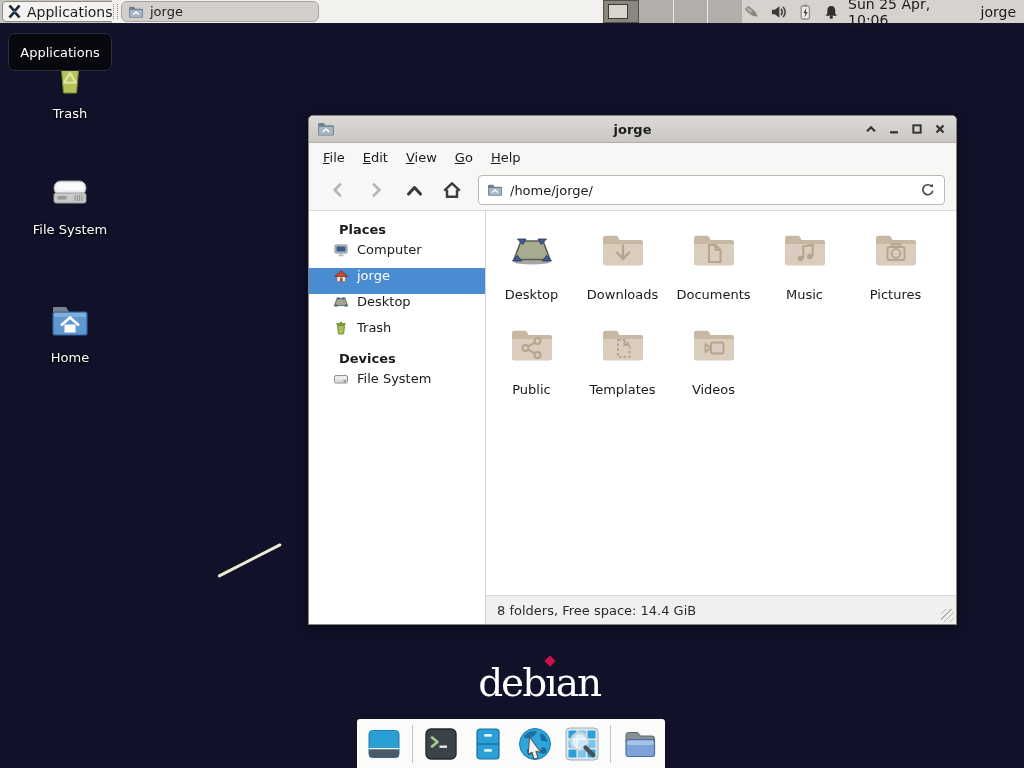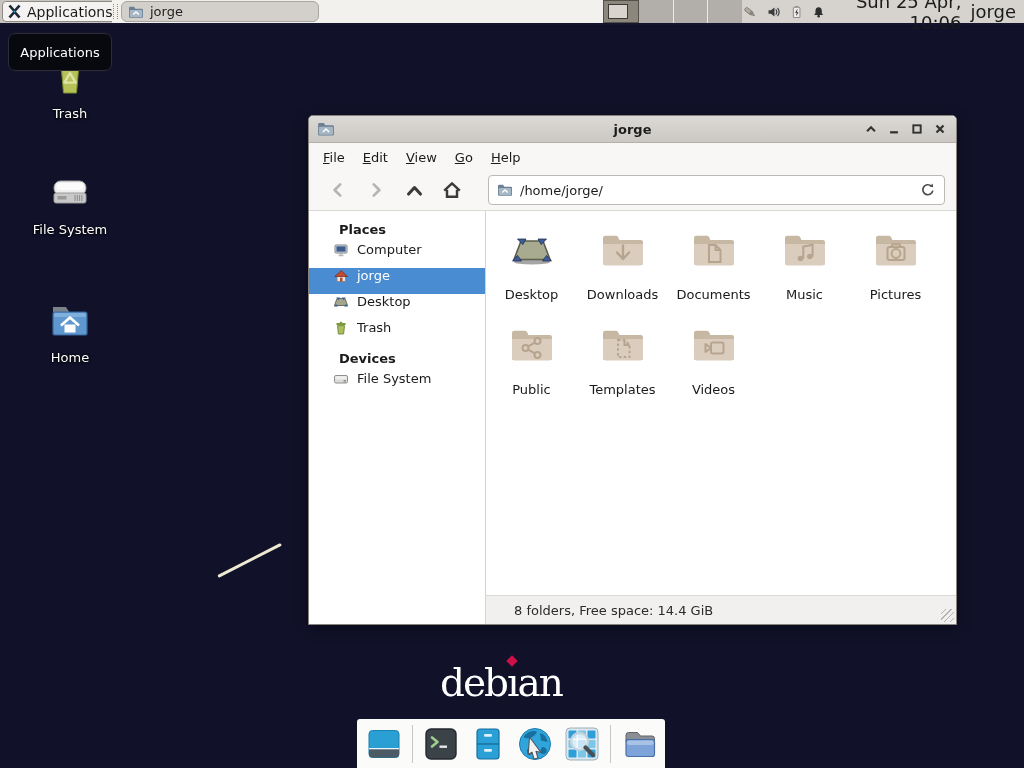--- a/index.html
+++ b/index.html
@@ -11,64 +11,64 @@
   .seg-app { width:112px; background:#c8c5c0; display:flex; align-items:center; padding:0 2px; }
   .app-btn { height:21px; background:#f4f3f1; border:1px solid #8f8c86; border-radius:4px; display:flex; align-items:center; gap:5px; padding:0 7px 0 4px; font-size:14px; color:#1a1a1a; }
   .seg-task { flex:1; background:#f2f1ee; display:flex; align-items:center; }
   .panel-handle { width:5px; height:15px; margin:0 3px 0 1px; border-left:1px dotted #8a8a84; border-right:1px dotted #8a8a84; }
   .task-btn { width:198px; height:21px; background:#d3d0cb; border:1px solid #a9a6a0; border-radius:6px; display:flex; align-items:center; gap:6px; padding:0 6px; font-size:13px; color:#222; }
   .seg-switch { width:139px; display:flex; }
   .ws { flex:1; background:#b2aeaa; border-right:1px solid #eceae7; position:relative; }
   .ws:last-child { border-right:none; }
   .ws.active { background:#8c877d; border:1px solid #55504a; }
   .ws.active .ws-win { position:absolute; left:4px; top:3px; width:20px; height:15px; background:#d9d5ce; border:1px solid #3b3b33; }
-  .seg-tray { width:282px; background:#d6d3ce; display:flex; align-items:center; justify-content:flex-end; gap:9px; padding-right:8px; font-size:18px; color:#1a1a1a;text-align:right; }
+  .seg-tray { width:282px; background:#d6d3ce; display:flex; align-items:center; justify-content:flex-end; gap:9px; padding-right:8px; font-size:14px; color:#1a1a1a; }
 
   
   #tooltip { position:absolute; left:8px; top:33px; width:104px; height:38px; background:#08080f; border:1px solid #2c2c38; border-radius:7px; color:#fff; font-size:13px; display:flex; align-items:center; justify-content:center; z-index:30; }
 
   
   .desk-ic { position:absolute; width:120px; text-align:center; }
   .desk-ic .lbl { color:#fff; font-size:13px; text-shadow:0 1px 3px #000, 0 0 2px #000; margin-top:4px; }
   #desk-trash { left:10px; top:50px; z-index:10; }
   #desk-fs { left:10px; top:168px; }
   #desk-home { left:10px; top:296px; }
 
   
   #artifact-line { position:absolute; left:218px; top:575px; width:71px; height:3px; background:#ecead0; border-radius:2px; transform:rotate(-27deg); transform-origin:0 50%; }
 
   
-  #debian { position:absolute; left:440px; top:660px; width:160px; text-align:left; color:#fff; font-family:"DejaVu Serif","Liberation Serif",serif; font-size:39px; letter-spacing:-2px; }
+  #debian { position:absolute; left:440px; top:660px; width:160px; text-align:right; color:#fff; font-family:"DejaVu Serif","Liberation Serif",serif; font-size:39px; letter-spacing:-2px; }
   #debian .iwrap { position:relative; display:inline-block; }
   #debian .dot { position:absolute; left:1px; top:-3px; width:8px; height:8px; background:#ce1049; transform:rotate(45deg); }
 
   
   #win { position:absolute; left:308px; top:115px; width:649px; height:510px; background:#fff; border:1px solid #87847e; border-radius:5px 5px 0 0; display:flex; flex-direction:column; box-shadow:0 3px 14px rgba(0,0,0,.45); }
   .titlebar { height:27px; background:linear-gradient(#dcdad6,#cbc8c4); border-radius:4px 4px 0 0; display:flex; align-items:center; padding:0 8px; border-bottom:1px solid #b3b0ab; }
   .title { position:absolute; left:0; right:0; text-align:center; font-size:13px; font-weight:bold; color:#1c1c1c; }
   .tb-ctl { display:flex; gap:7px; margin-left:auto; z-index:2; }
   .tb-ctl span { width:16px; height:16px; display:flex; align-items:center; justify-content:center; }
   .menubar { height:27px; background:#f8f7f5; display:flex; align-items:flex-end; padding-left:5px; }
   .menu-item { display:inline-block; font-size:13px; color:#1a1a1a; padding:5px 9px; }
   .menu-item::first-letter { text-decoration:underline; }
   .toolbar { height:41px; background:#f8f7f5; border-bottom:1px solid #dbd9d5; display:flex; align-items:center; padding:0 11px; gap:2px; }
   .tool-btn { width:36px; height:30px; display:flex; align-items:center; justify-content:center; }
-  .pathbar { flex:1; height:30px; margin-left:16px; background:#fff; border:1px solid #bcbab6; border-radius:4px; display:flex; align-items:center; gap:7px; padding:0 8px; }
+  .pathbar { flex:1; height:30px; margin-left:6px; background:#fff; border:1px solid #bcbab6; border-radius:4px; display:flex; align-items:center; gap:7px; padding:0 8px; }
   .path-text { font-size:13px; color:#1a1a1a; flex:1; }
   .main-row { flex:1; display:flex; min-height:0; }
   .sidebar { width:177px; background:#fff; border-right:1px solid #d6d4d0; padding-top:6px; }
   .side-hdr { font-size:13px; font-weight:bold; color:#1a1a1a; padding:5px 14px 5px 14px;margin-left:16px; }
   .side-item { height:26px; display:flex; align-items:flex-start; gap:8px; padding-left:24px; font-size:13px; color:#1a1a1a; }
   .side-item.sel { background:#4a8cd2; color:#fff; }
   .right-pane { flex:1; display:flex; flex-direction:column; min-width:0; }
   .file-view { flex:1; background:#fff; }
   .file-grid { display:grid; grid-template-columns:repeat(5,91px); grid-auto-rows:95px; padding-top:15px; }
   .fcell { display:flex; flex-direction:column; align-items:center; }
   .fcell .flbl { font-size:13px; color:#1a1a1a; margin-top:13px; }
-  .statusbar { height:29px; background:#f1f0ee; border-top:1px solid #dbd9d5; display:flex; align-items:center; padding-left:28px; font-size:13px; color:#2b2b2b; position:relative; }
+  .statusbar { height:29px; background:#f1f0ee; border-top:1px solid #dbd9d5; display:flex; align-items:center; padding-left:11px; font-size:13px; color:#2b2b2b; position:relative; }
   .grip { position:absolute; right:2px; bottom:2px; width:13px; height:13px; background:repeating-linear-gradient(135deg,transparent 0 3px,#b5b3af 3px 4px); }
 
   
   #dock { position:absolute; left:357px; top:719px; width:308px; height:49px; background:#fbfbfa; border-radius:3px 3px 0 0; display:flex; align-items:center; justify-content:center; gap:9px; }
   .dock-ic { width:38px; height:38px; display:flex; align-items:center; justify-content:center; }
   .dock-sep { width:1px; height:38px; background:#c6c6c6; }
 
   svg { display:block; }
 </style>
 </head>

